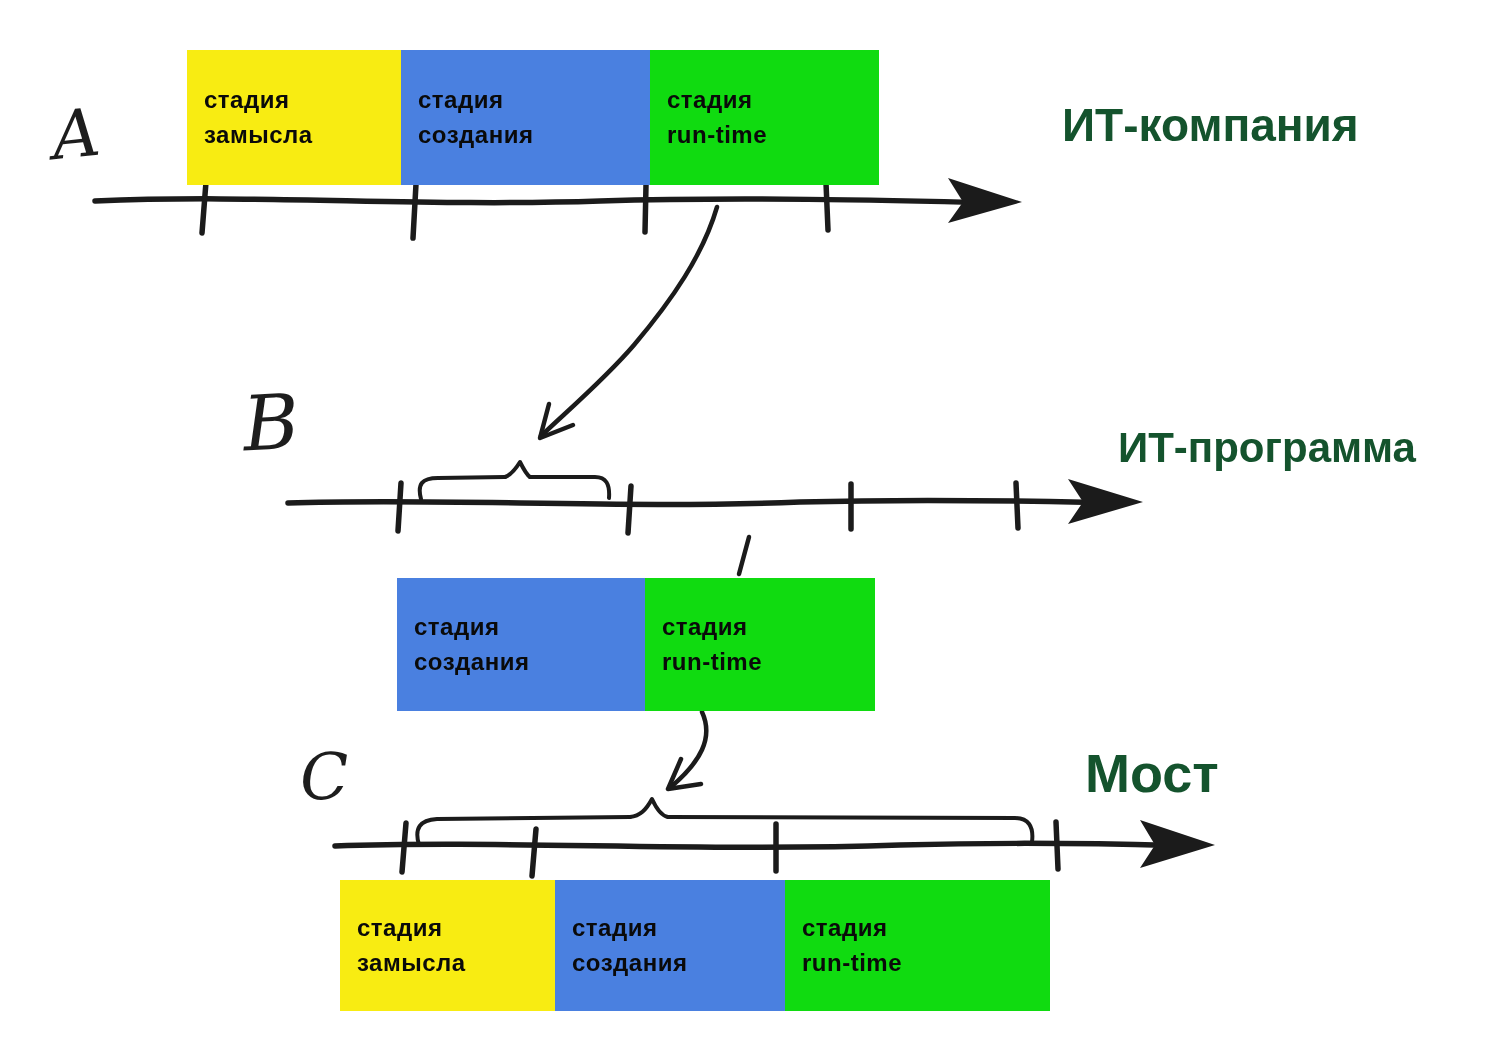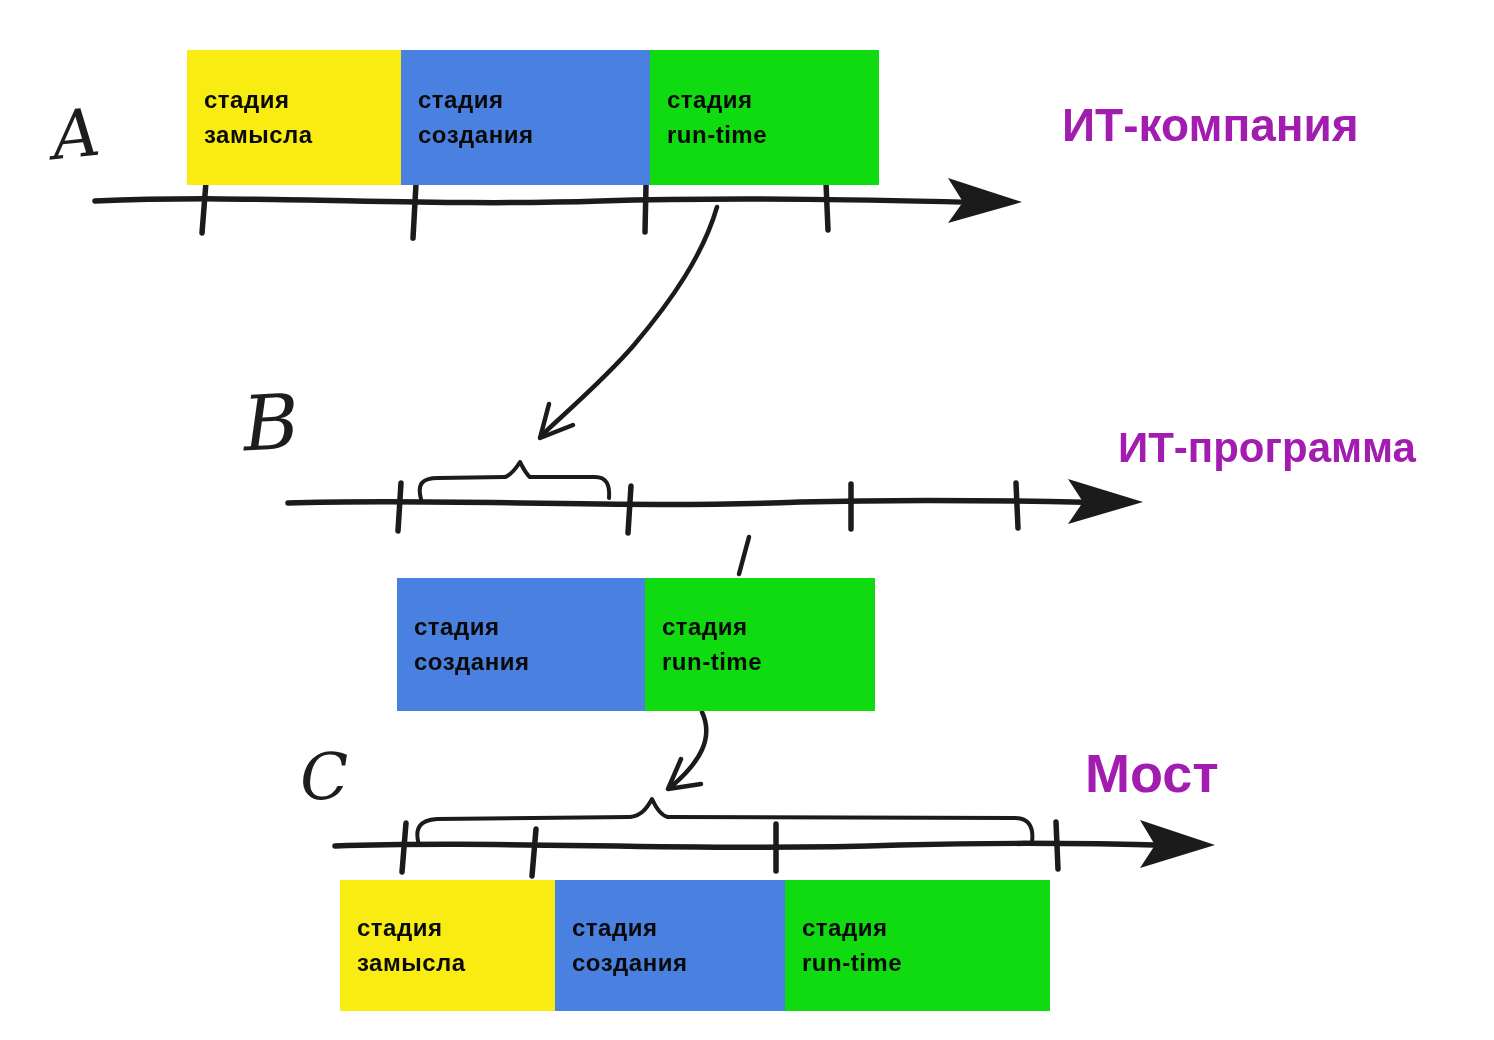--- a/index.html
+++ b/index.html
@@ -5,21 +5,21 @@
   html,body{margin:0;padding:0;background:#ffffff;}
   #canvas{position:relative;width:1494px;height:1040px;background:#ffffff;overflow:hidden;
           font-family:"Liberation Sans",sans-serif;}
   #strokes{position:absolute;left:0;top:0;width:1494px;height:1040px;}
   .stage-box{position:absolute;display:flex;flex-direction:column;justify-content:center;
              padding-left:17px;box-sizing:border-box;font-weight:bold;font-size:24px;
              line-height:1.45;color:#0a0a0a;letter-spacing:0.5px;}
   .c-yellow{background:#F8EC12;}
   .c-blue{background:#4A80E0;}
   .c-green{background:#10DB10;}
-  .tl-title{position:absolute;font-weight:bold;color:#a21caf;white-space:nowrap;}
+  .tl-title{position:absolute;font-weight:bold;color:#14532d;white-space:nowrap;}
   .title-a{left:1062px;top:98px;font-size:46px;}
   .title-b{left:1118px;top:424px;font-size:42px;}
   .title-c{left:1085px;top:742px;font-size:54px;}
   .tl-letter{position:absolute;font-family:"DejaVu Serif",serif;font-style:italic;color:#1d1d1d;}
   .letter-a{left:52px;top:96px;font-size:66px;transform:rotate(-6deg);}
   .letter-b{left:243px;top:378px;font-size:76px;transform:rotate(-3deg);}
   .letter-c{left:300px;top:740px;font-size:64px;transform:rotate(-2deg);}
   .ink{stroke:#1b1b1b;fill:none;stroke-linecap:round;stroke-linejoin:round;}
 </style>
 </head>

